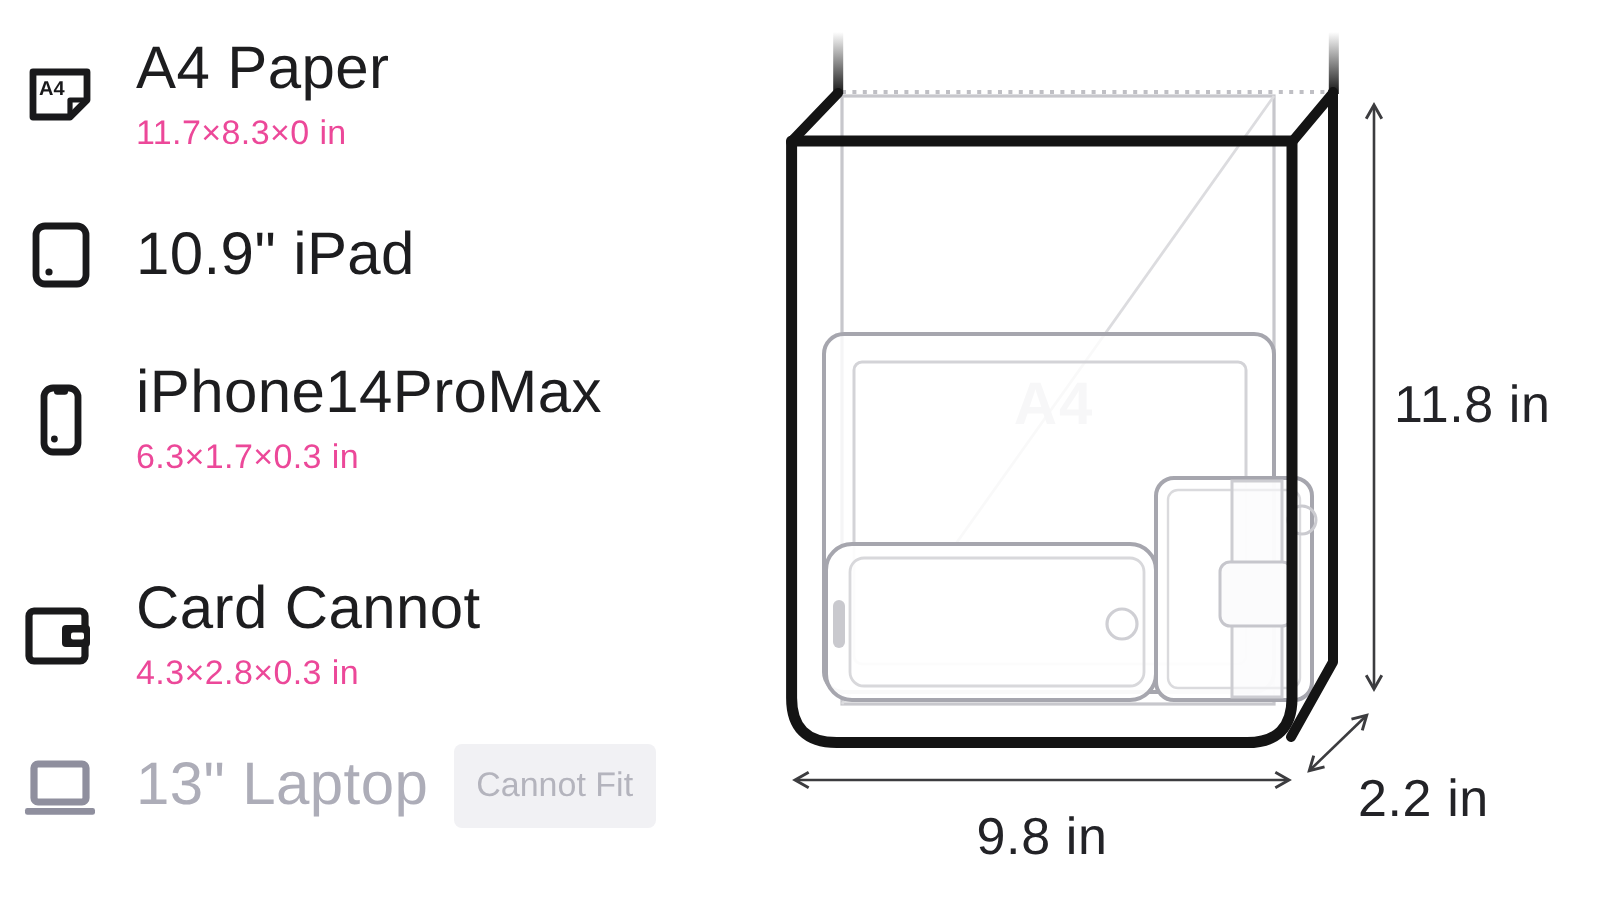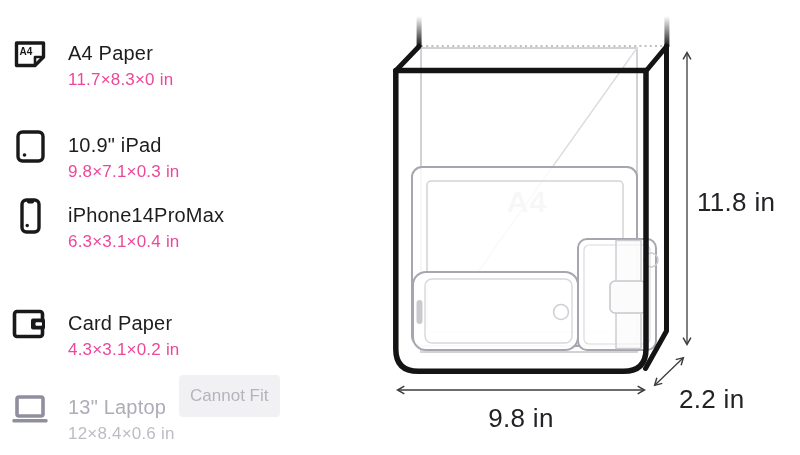--- a/index.html
+++ b/index.html
@@ -10,21 +10,21 @@
   
   .item { position:absolute; left:10px; width:340px; display:flex; align-items:center; gap:18px; cursor:pointer; }
   .item-1 { top:18px; }
   .item-2 { top:110px; }
   .item-3 { top:180px; }
   .item-4 { top:288px; }
   .item-5 { top:372px; }
   .item-icon { width:40px; display:flex; justify-content:center; align-items:center; flex:0 0 40px; }
   .item-text { display:flex; flex-direction:column; }
   .title-row { display:flex; align-items:center; gap:13px; }
-  .item-title { font-size:20px; color:#1d1d1f; letter-spacing:.2px; white-space:nowrap;margin-top:24px; }
+  .item-title { font-size:30px; color:#1d1d1f; letter-spacing:.2px; white-space:nowrap; }
   .item-dims { font-size:17px; color:#ec4899; margin-top:5px; letter-spacing:.2px; }
   .item.disabled .item-title { color:#adadb8; }
   .item.disabled .item-dims { color:#bcbcc5; }
   .badge { background:#f1f1f4; color:#b4b4bd; font-size:17px; padding:11px 11px; border-radius:4px; white-space:nowrap; }
 
   
   .diagram { position:absolute; left:380px; top:0; width:420px; height:455px; }
   .dim-label { font-size:26px; fill:#232327; letter-spacing:.3px; }
 </style>
 </head>
@@ -52,69 +52,67 @@
     <span class="item-icon">
       <svg width="31" height="35" viewBox="0 0 31 35">
         <rect x="3" y="3" width="25" height="29" rx="4.5" fill="none" stroke="#19191b" stroke-width="3.4"></rect>
         <circle cx="9.5" cy="26" r="1.8" fill="#19191b"></circle>
       </svg>
     </span>
     <span class="item-text">
       <span class="title-row">
           <span class="item-title">10.9" iPad</span>
         </span>
-      <span class="item-dims">9.8×7.1×0.3 in</span>
     </span>
   </div>
 
   <div class="item item-3">
     <span class="item-icon">
       <svg width="23" height="38" viewBox="0 0 23 38">
         <rect x="3" y="3" width="17" height="32" rx="4.5" fill="none" stroke="#19191b" stroke-width="3.4"></rect>
         <rect x="8" y="2.4" width="7" height="4" rx="1.6" fill="#19191b"></rect>
         <circle cx="8.2" cy="28.5" r="1.7" fill="#19191b"></circle>
       </svg>
     </span>
     <span class="item-text">
       <span class="title-row">
           <span class="item-title">iPhone14ProMax</span>
         </span>
-      <span class="item-dims">6.3×3.1×0.4 in</span>
+      <span class="item-dims">6.3×1.7×0.3 in</span>
     </span>
   </div>
 
   <div class="item item-4">
     <span class="item-icon">
       <svg width="38" height="32" viewBox="0 0 38 32">
         <rect x="3.5" y="3.5" width="28" height="25" rx="2.5" fill="none" stroke="#19191b" stroke-width="3.6"></rect>
         <rect x="20" y="10.5" width="14" height="11" rx="2" fill="#19191b"></rect>
         <rect x="24.5" y="14.2" width="6.5" height="3.6" rx="1" fill="#ffffff"></rect>
       </svg>
     </span>
     <span class="item-text">
       <span class="title-row">
-          <span class="item-title">Card Paper</span>
+          <span class="item-title">Card Cannot</span>
         </span>
-      <span class="item-dims">4.3×3.1×0.2 in</span>
+      <span class="item-dims">4.3×2.8×0.3 in</span>
     </span>
   </div>
 
   <div class="item item-5 disabled">
     <span class="item-icon">
       <svg width="40" height="31" viewBox="0 0 40 31">
         <rect x="7" y="4" width="26" height="19" rx="2" fill="none" stroke="#8f8f9e" stroke-width="3.6"></rect>
         <rect x="2.5" y="26" width="35" height="3.4" rx="1.2" fill="#8f8f9e"></rect>
       </svg>
     </span>
     <span class="item-text">
       <span class="title-row">
         <span class="item-title">13" Laptop</span>
         <span class="badge">Cannot Fit</span>
       </span>
-      <span class="item-dims">12×8.4×0.6 in</span>
     </span>
   </div>
 
   <svg class="diagram" viewBox="380 0 420 455">
     <defs>
       <linearGradient id="fadeUp" x1="0" y1="0" x2="0" y2="1">
         <stop offset="0" stop-color="#141414" stop-opacity="0"></stop>
         <stop offset="1" stop-color="#141414" stop-opacity="1"></stop>
       </linearGradient>
       <marker id="ah" viewBox="0 0 10 10" refX="7.5" refY="5" markerWidth="7.5" markerHeight="7.5" orient="auto-start-reverse">

